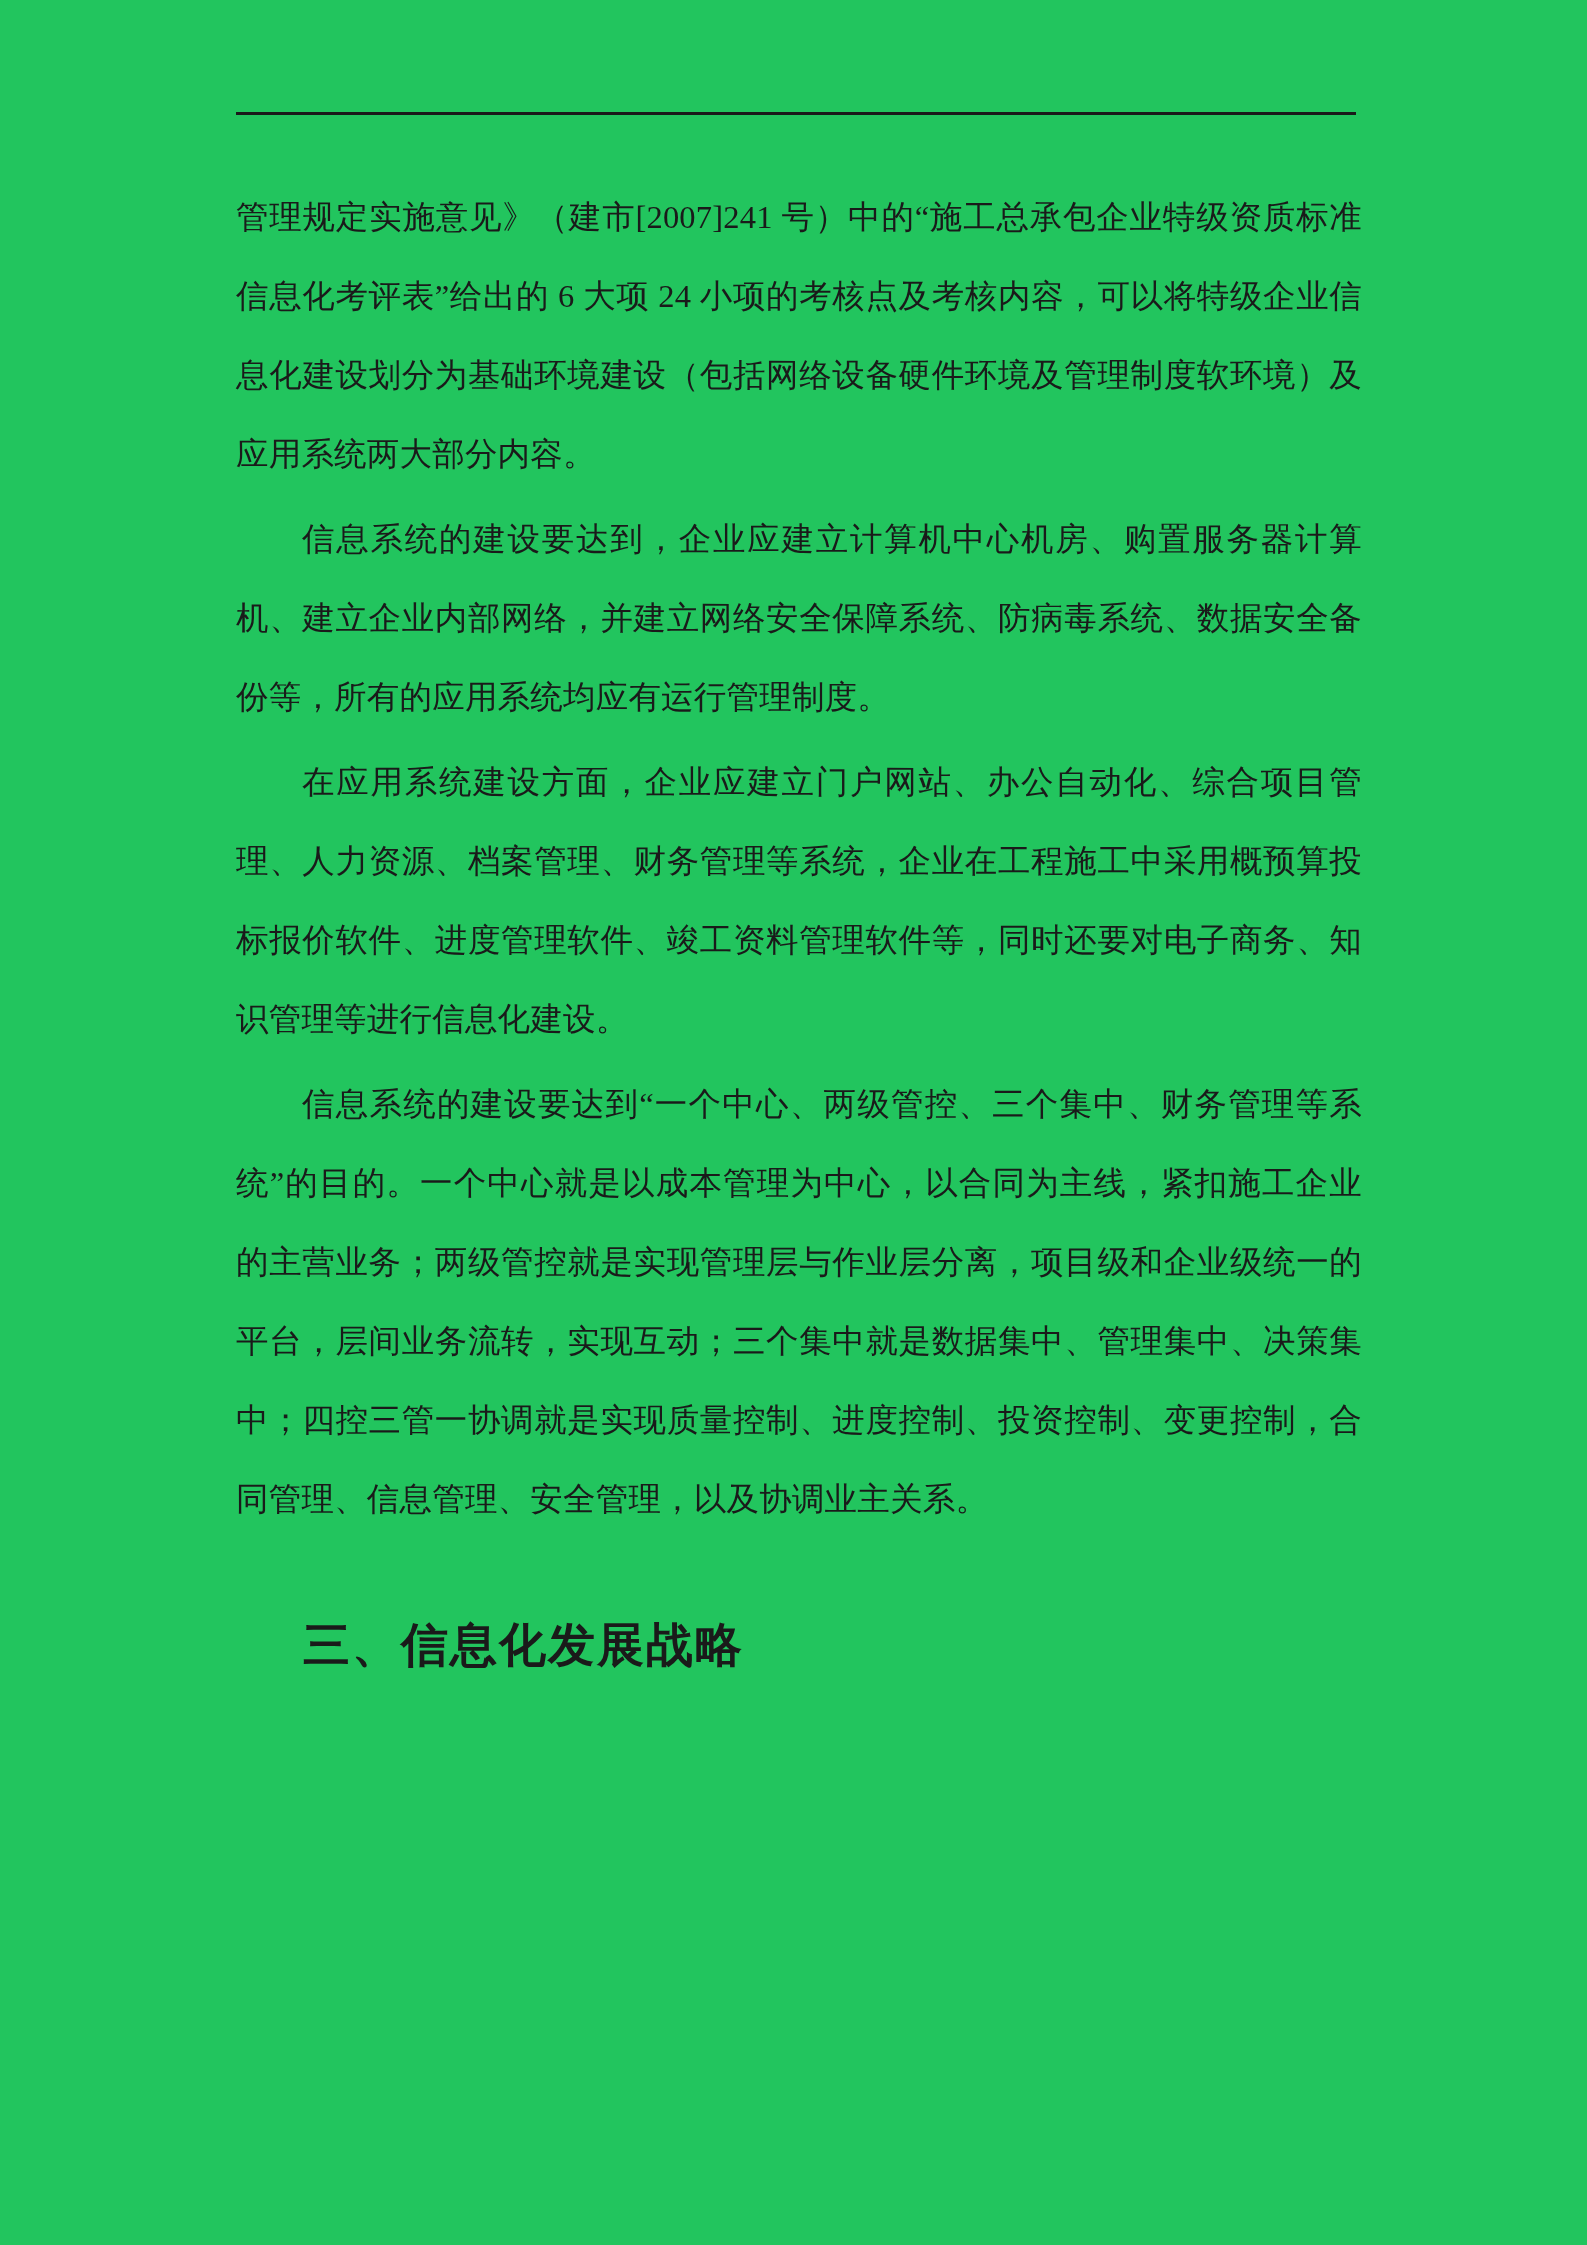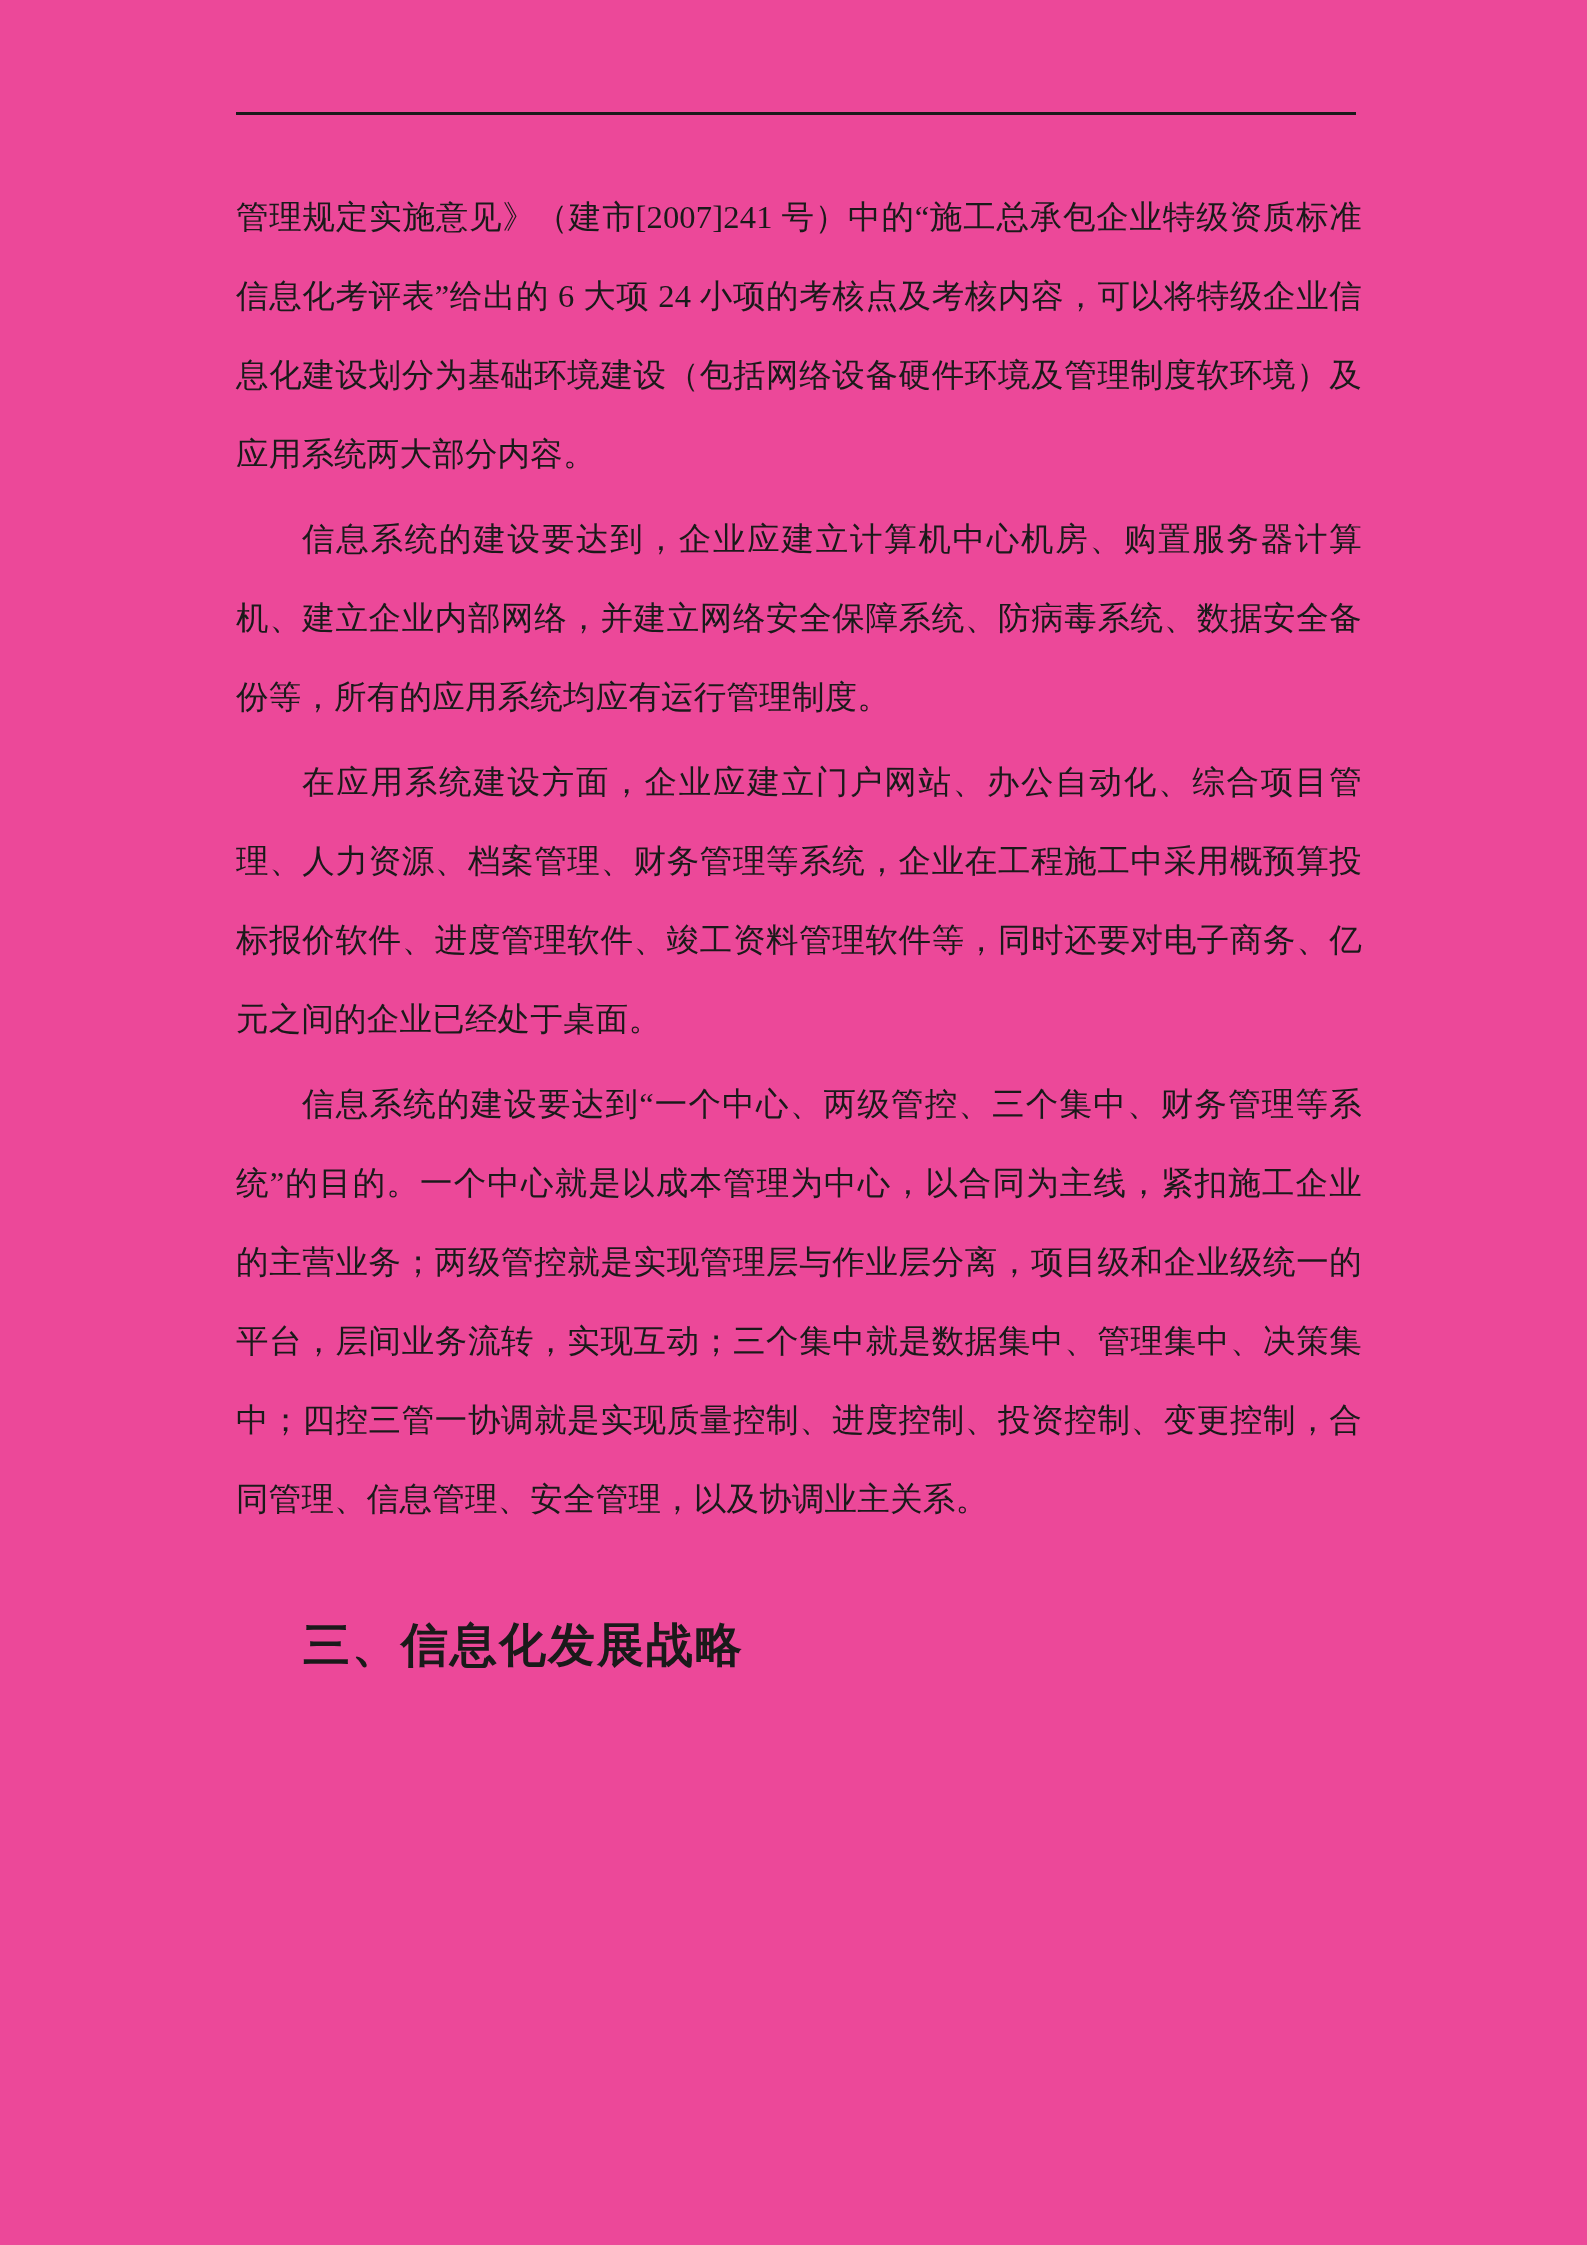--- a/index.html
+++ b/index.html
@@ -14,21 +14,21 @@
     color: #1a1a1a;
     position: relative;
     overflow: hidden;
   }
   .page {
     position: absolute;
     left: 0;
     top: 0;
     width: 1587px;
     height: 2245px;
-    background: #ec4899;
+    background: #22c55e;
   }
   .header-rule {
     position: absolute;
     left: 236px;
     top: 112px;
     width: 1120px;
     height: 3px;
     background: #1a1a1a;
   }
   .content {
@@ -68,21 +68,21 @@
 <div class="page">
 
   <div class="header-rule"></div>
 
   <div class="content">
 
     <p class="para">管理规定实施意见》（建市[2007]241 号）中的“施工总承包企业特级资质标准信息化考评表”给出的 6 大项 24 小项的考核点及考核内容，可以将特级企业信息化建设划分为基础环境建设（包括网络设备硬件环境及管理制度软环境）及应用系统两大部分内容。</p>
 
     <p class="para indent">信息系统的建设要达到，企业应建立计算机中心机房、购置服务器计算机、建立企业内部网络，并建立网络安全保障系统、防病毒系统、数据安全备份等，所有的应用系统均应有运行管理制度。</p>
 
-    <p class="para indent">在应用系统建设方面，企业应建立门户网站、办公自动化、综合项目管理、人力资源、档案管理、财务管理等系统，企业在工程施工中采用概预算投标报价软件、进度管理软件、竣工资料管理软件等，同时还要对电子商务、亿元之间的企业已经处于桌面。</p>
+    <p class="para indent">在应用系统建设方面，企业应建立门户网站、办公自动化、综合项目管理、人力资源、档案管理、财务管理等系统，企业在工程施工中采用概预算投标报价软件、进度管理软件、竣工资料管理软件等，同时还要对电子商务、知识管理等进行信息化建设。</p>
 
     <p class="para indent">信息系统的建设要达到“一个中心、两级管控、三个集中、财务管理等系统”的目的。一个中心就是以成本管理为中心，以合同为主线，紧扣施工企业的主营业务；两级管控就是实现管理层与作业层分离，项目级和企业级统一的平台，层间业务流转，实现互动；三个集中就是数据集中、管理集中、决策集中；四控三管一协调就是实现质量控制、进度控制、投资控制、变更控制，合同管理、信息管理、安全管理，以及协调业主关系。</p>
 
     <div class="gap-before-heading"></div>
 
     <h2 class="section-heading">三、信息化发展战略</h2>
 
     <div class="gap-after-heading"></div>
 
 

